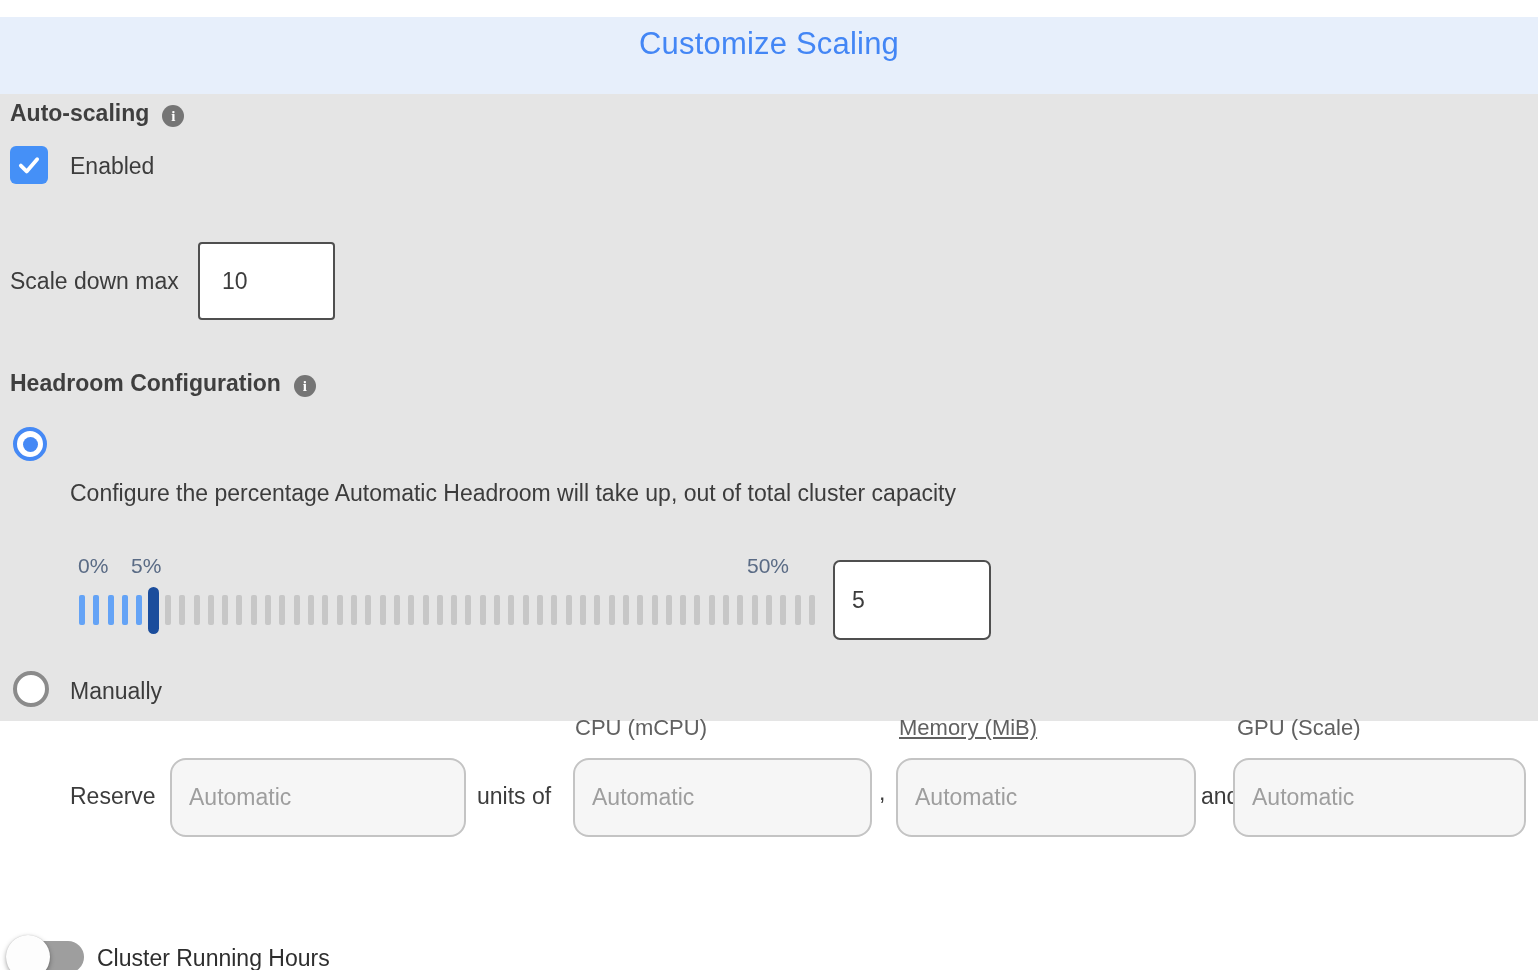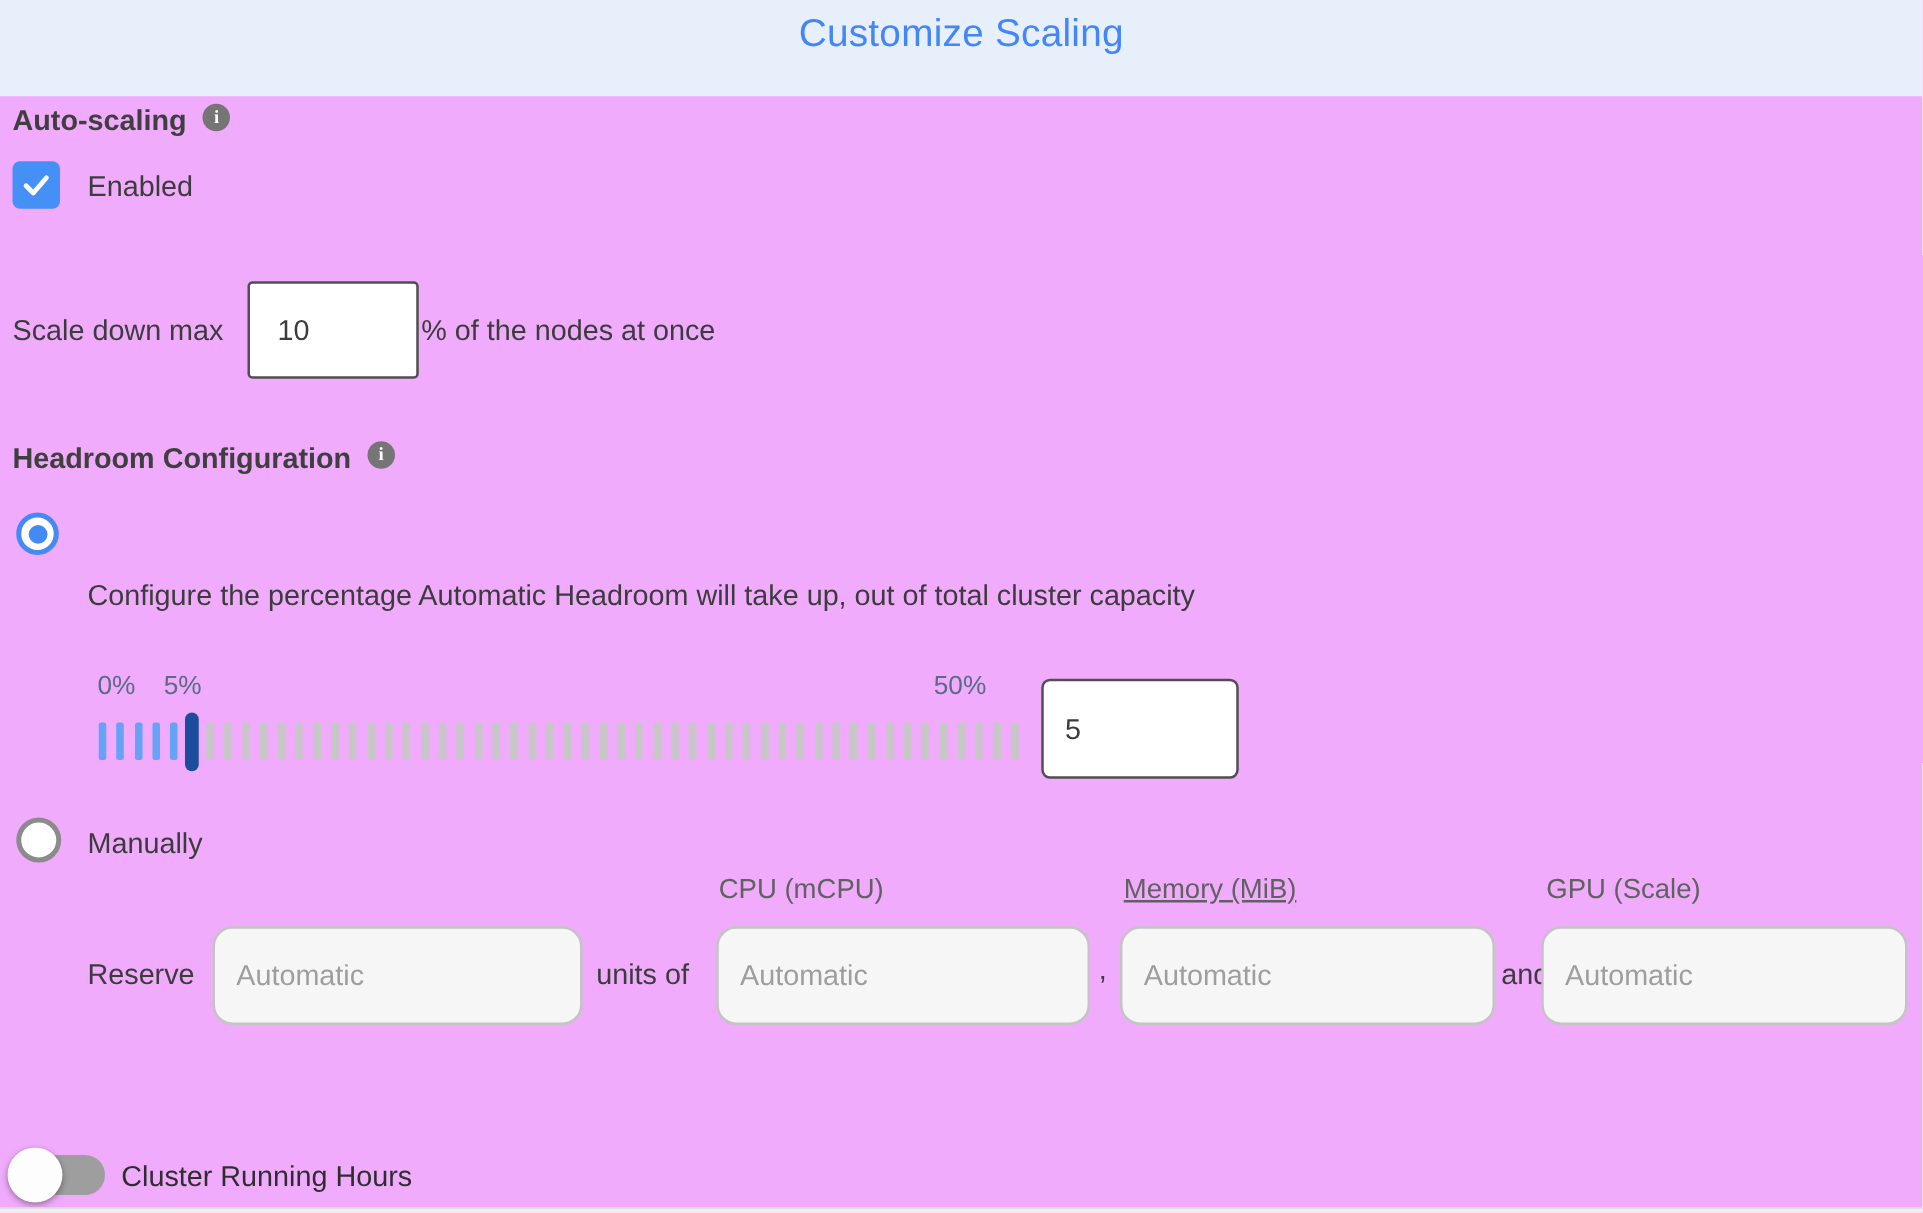--- a/index.html
+++ b/index.html
@@ -1,27 +1,27 @@
 <!DOCTYPE html>
 <html><head>
 <meta charset="utf-8">
 <style>
   * { margin:0; padding:0; box-sizing:border-box; }
   html,body { width:1538px; height:970px; background:#ffffff;
     font-family:"Liberation Sans", sans-serif; color:#3c3c3c; overflow:hidden; }
-  #stage { position:relative; width:1538px; height:970px; background:#f0abfc; }
+  #stage { position:relative; width:1538px; height:704px; background:#e5e5e5;margin-top:17px; }
   .abs { position:absolute; }
 
   
   .header { left:0; top:0; width:1538px; height:77px; background:#E7EFFB;
     display:flex; justify-content:center; }
   .header .title { font-size:31px; color:#4386F5; padding-top:9px; font-weight:400; letter-spacing:.2px; }
 
   
-  .section-row { display:flex; align-items:flex-start; gap:13px; }
+  .section-row { display:flex; align-items:flex-end; gap:13px; }
   .section-label { font-size:23px; font-weight:700; color:#3f3f3f; }
   .info-icon { width:22px; height:22px; border-radius:50%; background:#757575; color:#fff;
     display:flex; align-items:center; justify-content:center;
     font-size:15px; font-weight:700; font-family:"Liberation Serif", serif; }
 
   .body-text { font-size:23px; color:#3c3c3c; }
 
   
   .checkbox { width:38px; height:38px; background:#4590F7; border-radius:6px;
     display:flex; align-items:center; justify-content:center; cursor:pointer; }
@@ -80,21 +80,20 @@
 
   <div class="abs checkbox" style="left:10px; top:129px;">
     <svg width="28" height="28" viewBox="0 0 24 24">
       <polyline points="5,12.5 10,17.5 19,7" fill="none" stroke="#ffffff" stroke-width="3.2" stroke-linecap="round" stroke-linejoin="round"></polyline>
     </svg>
   </div>
   <div class="abs body-text" style="left:70px; top:136px;">Enabled</div>
 
   <div class="abs body-text" style="left:10px; top:251px;">Scale down max</div>
   <input class="abs value-box box-scale" type="text" value="10" style="">
-  <div class="abs body-text" style="left:337px; top:251px;">% of the nodes at once</div>
 
   <div class="abs section-row" style="left:10px; top:353px;">
     <span class="section-label">Headroom Configuration</span>
     <span class="info-icon">i</span>
   </div>
 
   <div class="abs radio selected" style="left:13px; top:410px;">
     <div class="dot"></div>
   </div>
   <div class="abs body-text" style="left:70px; top:463px;">Configure the percentage Automatic Headroom will take up, out of total cluster capacity</div>

